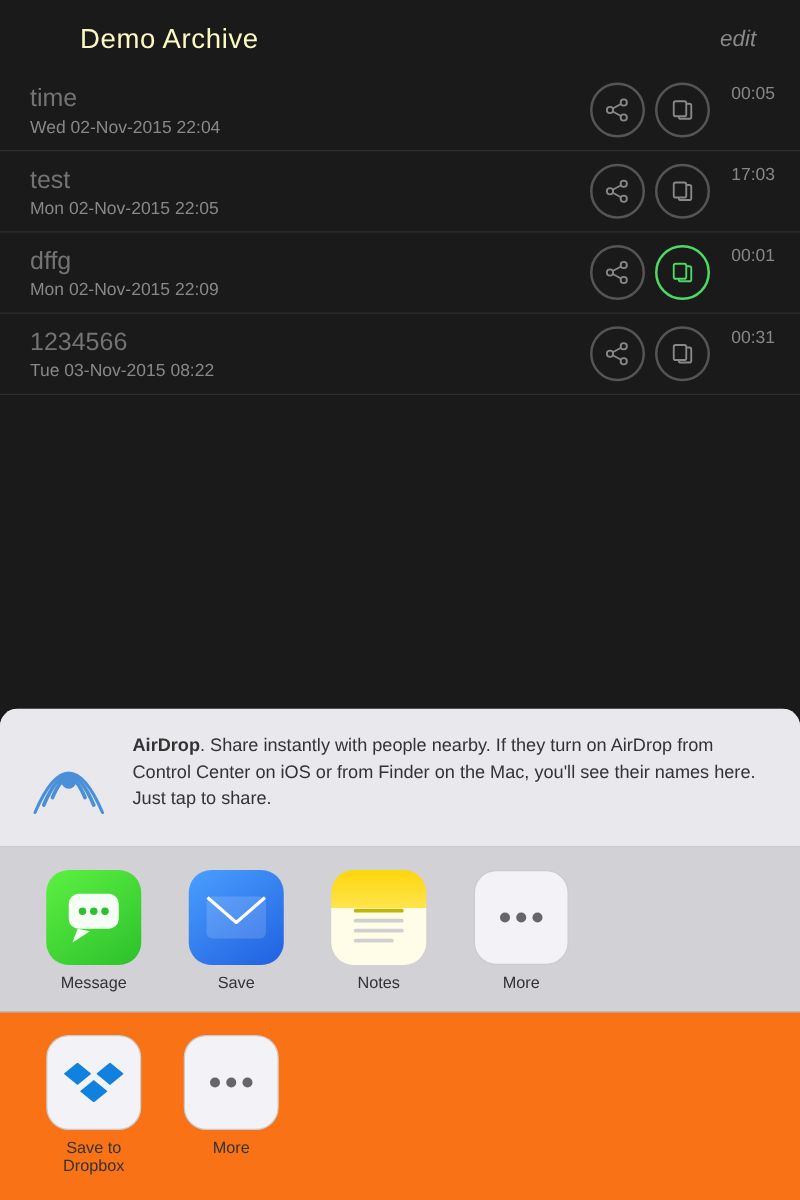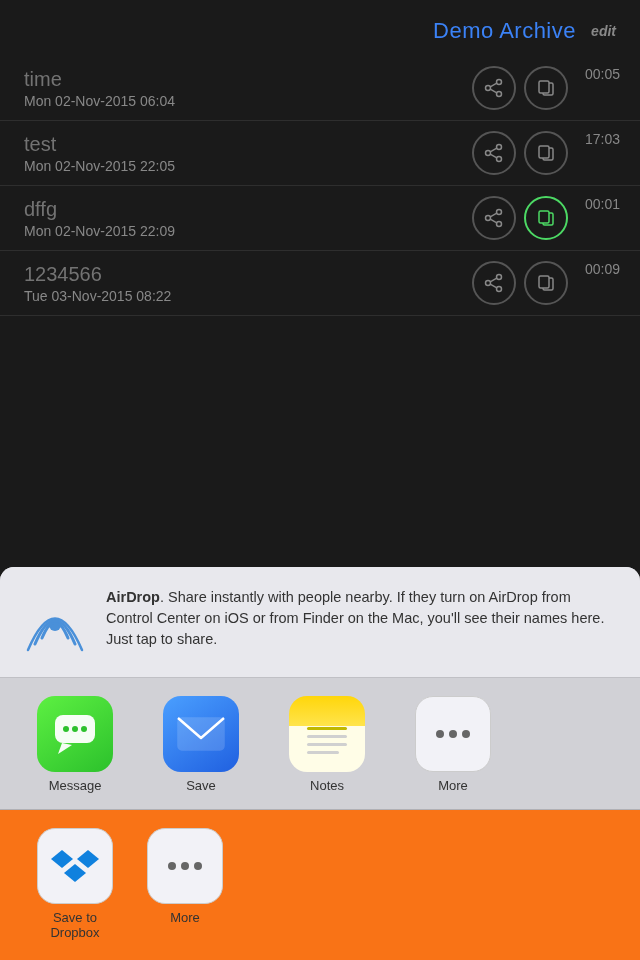--- a/index.html
+++ b/index.html
@@ -14,34 +14,32 @@
 
     
     .header {
       display: flex;
       justify-content: space-between;
       align-items: center;
       padding: 18px 24px 12px;
       background: #1a1a1a;
     }
     .header-title {
-      color: #3b82f6;
+      color: #fef9c3;
       font-size: 22px;
       font-weight: 300;
       letter-spacing: 0.5px;
       flex: 1;
-      text-align: right;
+      text-align: left;
     }
     .header-edit {
       color: #888;
-      font-size: 14px;
+      font-size: 18px;
       font-style: italic;
       min-width: 40px;
-      text-align: right;
-      font-weight: bold;
     }
     .header-spacer { min-width: 40px; }
 
     
     .record-list {
       background: #1a1a1a;
     }
     .record-item {
       display: flex;
       align-items: center;
@@ -134,21 +132,21 @@
     .airdrop-text strong {
       font-weight: 600;
     }
 
     
     .app-icons-section {
       background: #d1d1d6;
       padding: 18px 20px 16px;
       border-bottom: 1px solid #b0b0b5;
       display: flex;
-      gap: 16px;
+      gap: 4px;
       justify-content: flex-start;
     }
     .app-icon-item {
       display: flex;
       flex-direction: column;
       align-items: center;
       width: 110px;
       gap: 6px;
     }
     .app-icon-img {
@@ -249,21 +247,21 @@
   <div class="header-spacer"></div>
   <div class="header-title">Demo Archive</div>
   <div class="header-edit">edit</div>
 </div>
 
 <div class="record-list">
 
   <div class="record-item">
     <div class="record-info">
       <div class="record-name">time</div>
-      <div class="record-date">Mon 02-Nov-2015 06:04</div>
+      <div class="record-date">Wed 02-Nov-2015 22:04</div>
     </div>
     <div class="record-actions">
       <div class="action-btn">
         <svg width="20" height="20" viewBox="0 0 20 20" fill="none">
           <circle cx="15" cy="4" r="2.5" stroke="#888" stroke-width="1.5"></circle>
           <circle cx="15" cy="16" r="2.5" stroke="#888" stroke-width="1.5"></circle>
           <circle cx="4" cy="10" r="2.5" stroke="#888" stroke-width="1.5"></circle>
           <line x1="6.2" y1="8.8" x2="12.8" y2="5.2" stroke="#888" stroke-width="1.5"></line>
           <line x1="6.2" y1="11.2" x2="12.8" y2="14.8" stroke="#888" stroke-width="1.5"></line>
         </svg>
@@ -342,21 +340,21 @@
           <line x1="6.2" y1="8.8" x2="12.8" y2="5.2" stroke="#888" stroke-width="1.5"></line>
           <line x1="6.2" y1="11.2" x2="12.8" y2="14.8" stroke="#888" stroke-width="1.5"></line>
         </svg>
       </div>
       <div class="action-btn">
         <svg width="20" height="20" viewBox="0 0 20 20" fill="none">
           <rect x="7" y="5" width="10" height="12" rx="1.5" stroke="#888" stroke-width="1.5"></rect>
           <rect x="3" y="3" width="10" height="12" rx="1.5" stroke="#888" stroke-width="1.5" fill="#1a1a1a"></rect>
         </svg>
       </div>
-      <div class="record-duration">00:09</div>
+      <div class="record-duration">00:31</div>
     </div>
   </div>
 
 </div>
 
 <div class="share-sheet-overlay">
   <div class="share-sheet">
 
     <div class="airdrop-section">
       <div class="airdrop-icon">

